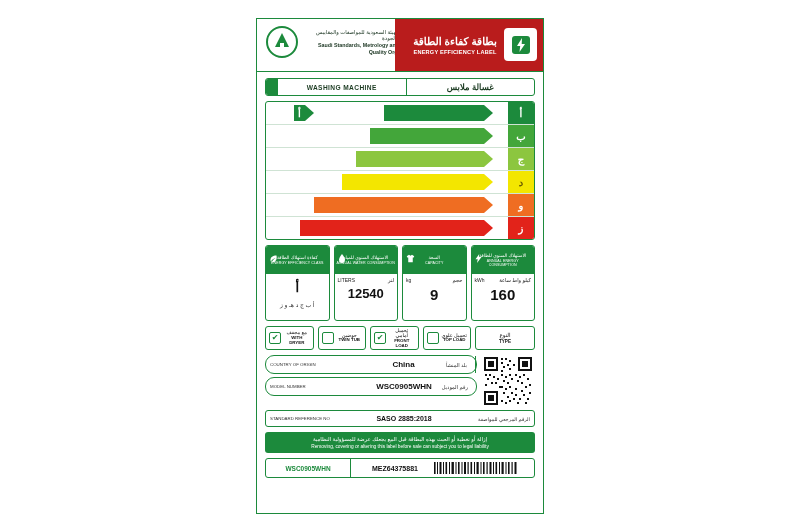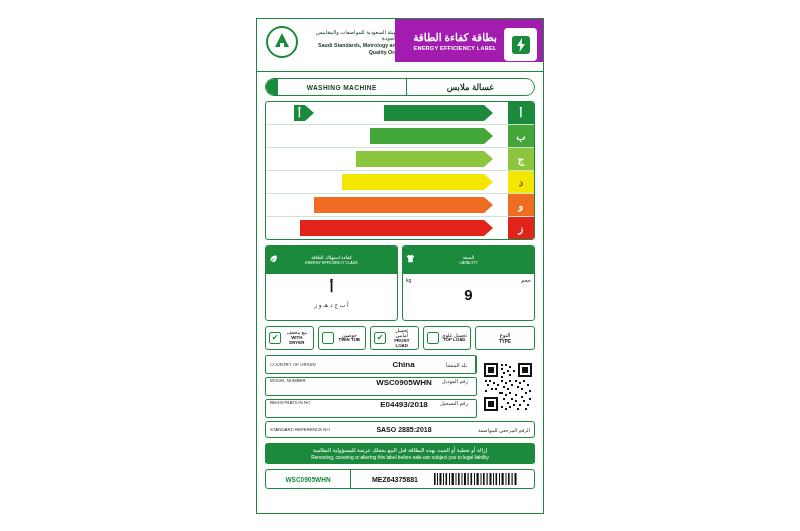--- a/index.html
+++ b/index.html
@@ -2,34 +2,34 @@
 <html><head>
 <meta charset="utf-8">
 <style>
   html,body{margin:0;padding:0;background:#ffffff;}
   body{width:800px;height:531px;font-family:"Liberation Sans",sans-serif;overflow:hidden;}
   .page{position:relative;width:800px;height:531px;background:#ffffff;}
   .label{position:absolute;left:256px;top:18px;width:288px;height:496px;border:1px solid #1c8a3c;background:#ffffff;box-sizing:border-box;}
 
   
   .hdr{position:relative;height:52px;border-bottom:1px solid #1c8a3c;}
-  .hdr-green{position:absolute;right:0;top:0;width:148px;height:43px;background:#a21caf;display:flex;align-items:center;justify-content:flex-start;}
+  .hdr-green{position:absolute;right:0;top:0;width:148px;height:52px;background:#b91c1c;display:flex;align-items:center;justify-content:flex-start;}
   .hdr-green .txts{color:#ffffff;padding-left:6px;text-align:center;width:108px;}
   .hdr-ar{font-size:10.5px;font-weight:bold;direction:rtl;}
   .hdr-en{font-size:5.6px;font-weight:bold;letter-spacing:.2px;margin-top:2px;}
   .hdr-badge{position:absolute;right:6px;top:9px;width:33px;height:33px;background:#ffffff;border-radius:4px;display:flex;align-items:center;justify-content:center;}
   .hdr-badge svg{display:block;}
   .saso{position:absolute;left:8px;top:6px;width:134px;display:flex;align-items:center;gap:5px;}
   .saso-logo{width:34px;height:34px;flex:0 0 34px;display:flex;align-items:center;justify-content:center;}
   .saso-txt{flex:1;text-align:right;line-height:1.25;}
   .saso-ar{font-size:5.3px;color:#18331f;direction:rtl;}
   .saso-en1{font-size:5.3px;color:#18331f;font-weight:bold;}
 
   
-  .prodbar{margin:6px 8px 0 8px;height:16px;border:1px solid #1c8a3c;border-radius:9px;display:flex;align-items:stretch;overflow:hidden;}
+  .prodbar{margin:6px 8px 0 8px;height:16px;border:1px solid #1c8a3c;border-radius:3px;display:flex;align-items:stretch;overflow:hidden;}
   .prodbar .dark{width:12px;background:#1c8a3c;}
   .prodbar .en{flex:1;display:flex;align-items:center;justify-content:center;font-size:6.6px;font-weight:bold;color:#1c3b22;letter-spacing:.4px;}
   .prodbar .sep{width:1px;background:#1c8a3c;}
   .prodbar .ar{flex:1;display:flex;align-items:center;justify-content:center;font-size:8.5px;font-weight:bold;color:#1c3b22;direction:rtl;}
 
   
   .scale{margin:5px 8px 0 8px;border:1px solid #1c8a3c;border-radius:3px;overflow:hidden;}
   .srow{display:flex;align-items:center;height:22px;border-bottom:1px solid #cfe3d4;position:relative;}
   .srow:last-child{border-bottom:none;}
   .arrowbox{position:relative;height:22px;flex:1;}
@@ -65,21 +65,21 @@
   .tlab{line-height:1.1;text-align:center;flex:1;}
   .tlab .a{font-size:5px;color:#111;display:block;direction:rtl;}
   .tlab .b{font-size:4.4px;color:#111;display:block;font-weight:bold;}
   .tcell.type{flex:0 0 52px;justify-content:center;}
   .tcell.type .tlab .a{font-size:5.6px;}
   .tcell.type .tlab .b{font-size:4.6px;}
 
   
   .inforows{margin:5px 8px 0 8px;display:flex;gap:4px;}
   .infoleft{flex:1;display:flex;flex-direction:column;gap:3px;}
-  .irow{border:1px solid #1c8a3c;border-radius:2px;height:17px;display:flex;position:relative;}
+  .irow{border:1px solid #1c8a3c;border-radius:9px;height:17px;display:flex;align-items:center;position:relative;}
   .irow .lab-en{font-size:4.4px;color:#333;padding-left:4px;width:62px;}
   .irow .lab-ar{font-size:5.2px;color:#333;padding-right:4px;direction:rtl;position:absolute;right:4px;}
   .irow .v{flex:1;text-align:center;font-size:8px;font-weight:bold;color:#111;}
   .irow.split{padding:0;}
   .half{flex:1;display:flex;align-items:center;height:100%;position:relative;}
   .vline{width:1px;background:#1c8a3c;height:100%;}
   .qr{flex:0 0 54px;height:auto;display:flex;align-items:center;justify-content:center;}
   .qr svg{display:block;}
 
   .stdrow{margin:3px 8px 0 8px;border:1px solid #1c8a3c;border-radius:3px;height:15px;display:flex;align-items:center;position:relative;}
@@ -224,40 +224,76 @@
           </span>
         </div>
         <div class="spec-bd">
           <div class="classcell">
             <div class="big">أ</div>
             <div class="scaleline">أ ب ج د هـ و ز</div>
           </div>
         </div>
       </div>
 
+      <div class="spec">
+        <div class="spec-hd">
+          <span class="ico">
+            <svg width="8" height="9" viewBox="0 0 10 12">
+                <path d="M5 0C5 0 1 5 1 7.6 1 9.9 2.8 12 5 12s4-2.1 4-4.4C9 5 5 0 5 0z" fill="#ffffff"></path>
+              </svg>
+          </span>
+          <span class="tt">
+            <span class="a">الاستهلاك السنوي للمياه</span>
+            <span class="b">ANNUAL WATER CONSUMPTION</span>
+          </span>
+        </div>
+        <div class="spec-bd">
+          <div class="unit-l">LITERS</div>
+          <div class="unit-r">لتر</div>
+          <div class="val sm">12540</div>
+        </div>
+      </div>
 
       <div class="spec">
         <div class="spec-hd">
           <span class="ico">
             <svg width="9" height="9" viewBox="0 0 12 12">
                 <path d="M4 1 1 3l1.2 2L3 4.6V11h6V4.6L9.8 5 11 3 8 1 6 2.4Z" fill="#ffffff"></path>
               </svg>
           </span>
           <span class="tt">
             <span class="a">السعة</span>
             <span class="b">CAPACITY</span>
           </span>
         </div>
         <div class="spec-bd">
           <div class="unit-l">kg</div>
           <div class="unit-r">حجم</div>
           <div class="val">9</div>
         </div>
       </div>
 
+      <div class="spec">
+        <div class="spec-hd">
+          <span class="ico">
+            <svg width="7" height="9" viewBox="0 0 8 12">
+                <path d="M5 0 0 7h3l-1 5 6-8H4.6Z" fill="#ffffff"></path>
+              </svg>
+          </span>
+          <span class="tt">
+            <span class="a">الاستهلاك السنوي للطاقة</span>
+            <span class="b">ANNUAL ENERGY CONSUMPTION</span>
+          </span>
+        </div>
+        <div class="spec-bd">
+          <div class="unit-l">kWh</div>
+          <div class="unit-r">كيلو واط ساعة</div>
+          <div class="val">160</div>
+        </div>
+      </div>
 
     </div>
 
     <div class="typerow">
       <div class="tcell">
         <span class="chk">✔</span>
         <span class="tlab">
           <span class="a">مع مجفف</span>
           <span class="b">WITH DRYER</span>
         </span>
@@ -302,25 +338,20 @@
           </div>
           <div class="vline"></div>
         </div>
 
         <div class="irow">
           <span class="lab-en">MODEL NUMBER</span>
           <span class="v">WSC0905WHN</span>
           <span class="lab-ar">رقم الموديل</span>
         </div>
 
-        <div class="irow">
-          <span class="lab-en">REGISTRATION NO</span>
-          <span class="v">E04493/2018</span>
-          <span class="lab-ar">رقم التسجيل</span>
-        </div>
 
       </div>
       <div class="qr">
         <svg width="52" height="52" viewBox="0 0 52 52">
           <rect width="52" height="52" fill="#ffffff"></rect>
           <g fill="#111111">
             <rect x="2" y="2" width="14" height="14"></rect>
               <rect x="4" y="4" width="10" height="10" fill="#fff"></rect>
               <rect x="6" y="6" width="6" height="6"></rect>
             <rect x="36" y="2" width="14" height="14"></rect>

